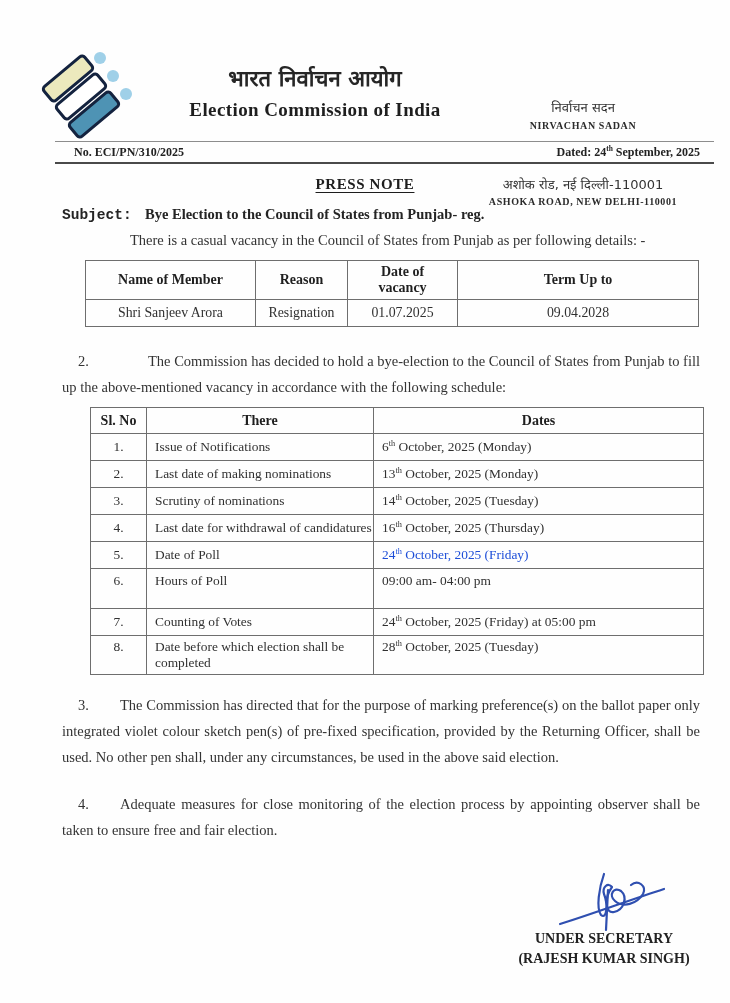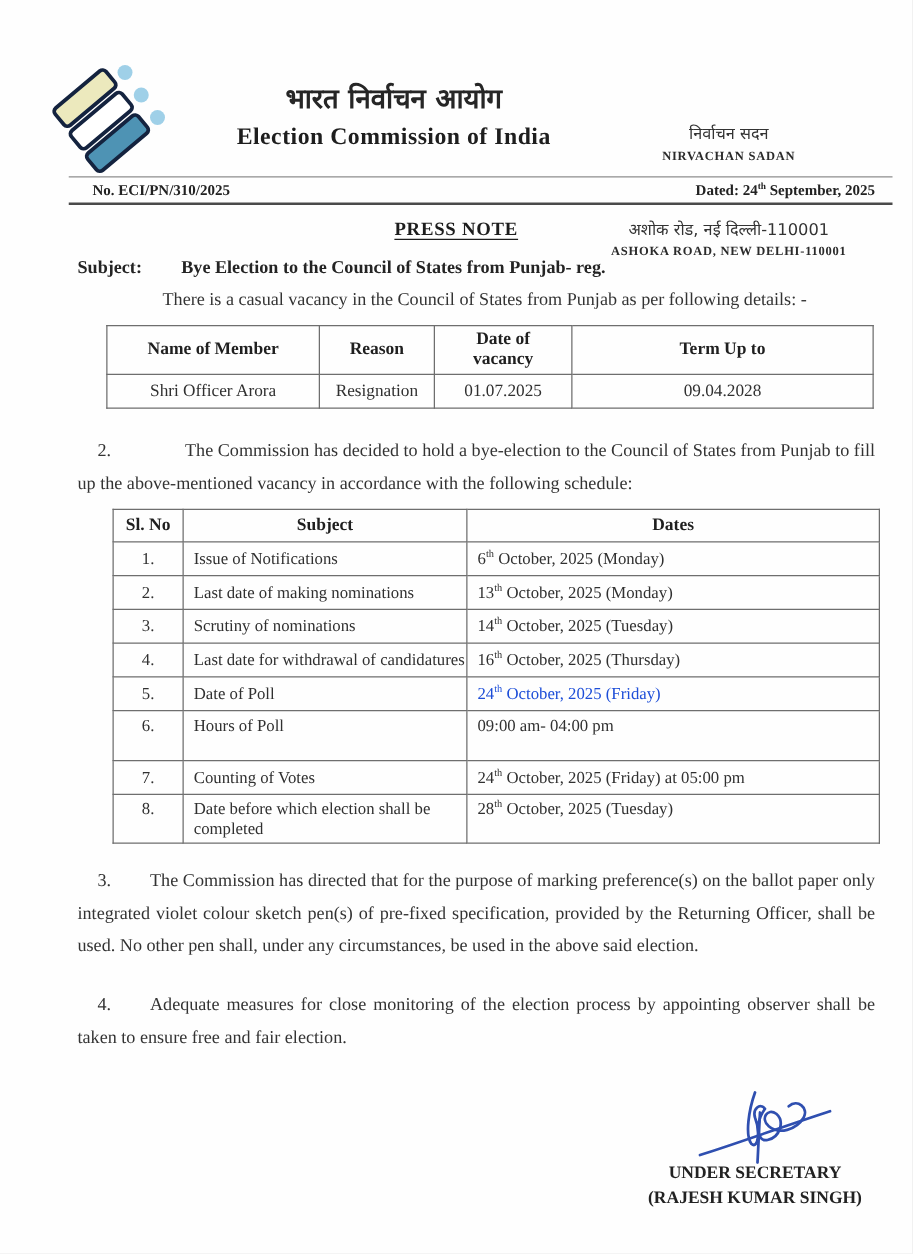--- a/index.html
+++ b/index.html
@@ -27,21 +27,21 @@
   .addr-hindi { font-size:13px; color:#333; font-family:"DejaVu Sans","Liberation Serif",sans-serif;margin-top:42px; }
   .addr-eng { font-size:10px; color:#2b2b2b; letter-spacing:0.6px; font-weight:bold; }
   
   .rule-thin  { border-top:1px solid #8d8d8d; margin:0 16px 0 55px; }
   .rule-thick { border-top:2px solid #4a4a4a; margin:0 16px 0 55px; }
   .ref-line { display:flex; justify-content:space-between; padding:3px 30px 2px 74px; font-weight:bold; font-size:12px; color:#222; }
   
   .title-wrap { text-align:center; margin-top:11px; }
   .doc-title { font-size:15px; font-weight:bold; letter-spacing:0.6px; text-decoration:underline; text-underline-offset:3px; color:#1d1d1d; }
   .subject { margin:13px 30px 0 62px; font-size:14.5px; font-weight:bold; color:#242424; }
-  .subject .subj-label { display:inline-block; width:83px; }
+  .subject .subj-label { display:inline-block; width:83px;font-family:Liberation Mono, monospace; }
   
   .para { margin:0 30px 0 62px; font-size:14.5px; line-height:26px; text-align:justify; color:#333; }
   .para.intro { margin-top:4px; text-indent:68px; line-height:27px; }
   .pnum { display:inline-block; width:86px; padding-left:16px; text-indent:0; }
   .pnum.narrow { width:58px; }
   
   table { border-collapse:collapse; table-layout:fixed; font-size:13.4px; color:#303030; }
   td, th { border:1px solid #6e6e6e; padding:3px 8px; overflow:hidden; }
   th { font-size:14px; color:#1f1f1f; }
   .vacancy { width:613px; margin:6px 0 0 85px; }
@@ -117,40 +117,40 @@
     <thead>
         <tr id="vac-head">
           <th>Name of Member</th>
           <th>Reason</th>
           <th>Date of vacancy</th>
           <th>Term Up to</th>
         </tr>
       </thead>
     <tbody id="vac-body">
         <tr>
-          <td>Shri Officer Arora</td>
+          <td>Shri Sanjeev Arora</td>
           <td>Resignation</td>
           <td>01.07.2025</td>
           <td>09.04.2028</td>
         </tr>
       </tbody>
   </table>
 
   <p class="para p2"><span class="pnum">2.</span><span>The Commission has decided to hold a bye-election to the Council of States from Punjab to fill up the above-mentioned vacancy in accordance with the following schedule:</span></p>
 
   <table class="schedule">
     <colgroup id="sch-cols">
         <col style="width: 56px;">
         <col style="width: 227px;">
         <col style="width: 330px;">
       </colgroup>
     <thead>
         <tr id="sch-head">
           <th>Sl. No</th>
-          <th>Subject</th>
+          <th>There</th>
           <th>Dates</th>
         </tr>
       </thead>
     <tbody id="sch-body">
         <tr>
           <td class="sl">1.</td>
           <td class="event">Issue of Notifications</td>
           <td class="date">6<sup>th</sup> October, 2025 (Monday)</td>
         </tr>
         <tr>

